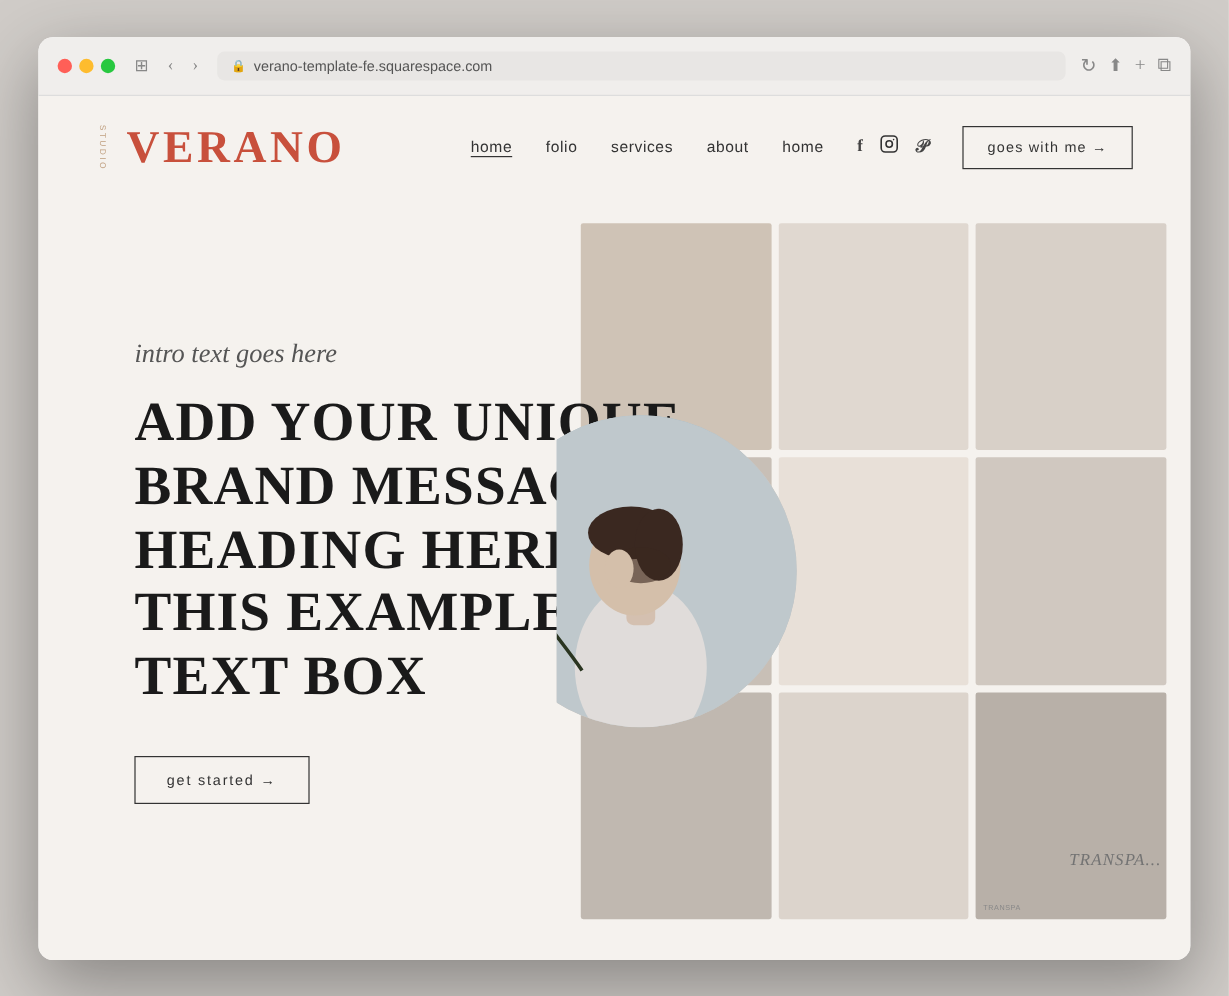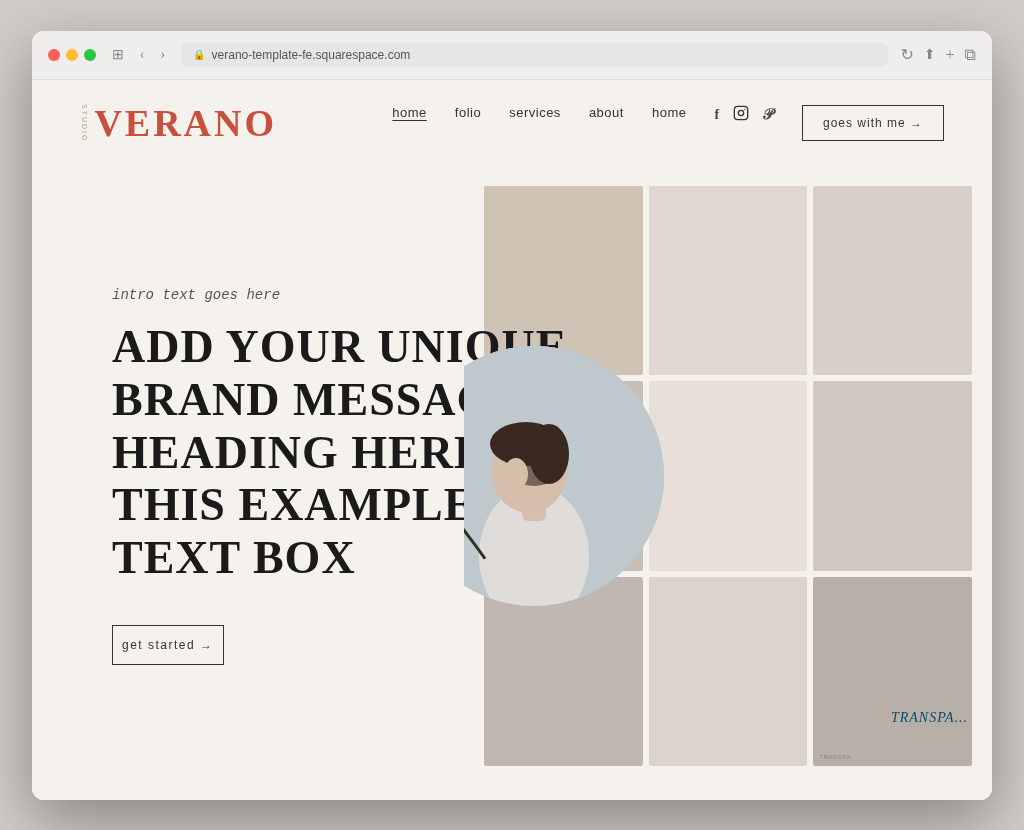--- a/index.html
+++ b/index.html
@@ -99,21 +99,21 @@
       justify-content: space-between;
       padding: 24px 48px;
       background: #f5f2ee;
       position: relative;
       z-index: 10;
     }
 
     .logo-area {
       display: flex;
       align-items: center;
-      gap: 6px;
+      gap: 17px;
     }
 
     .logo-side-text {
       font-size: 7px;
       color: #c0a080;
       letter-spacing: 2px;
       writing-mode: vertical-lr;
       text-transform: uppercase;
       font-family: -apple-system, sans-serif;
       line-height: 1.2;
@@ -123,21 +123,21 @@
       font-family: Georgia, serif;
       font-size: 38px;
       font-weight: bold;
       color: #c8503c;
       letter-spacing: 3px;
       line-height: 1;
     }
 
     .site-nav {
       display: flex;
-      align-items: flex-start;
+      align-items: center;
       gap: 28px;
     }
 
     .nav-link {
       font-family: -apple-system, sans-serif;
       font-size: 13px;
       color: #333;
       text-decoration: none;
       letter-spacing: 0.5px;
     }
@@ -175,42 +175,42 @@
       position: relative;
       min-height: 620px;
     }
 
     .hero-content {
       flex: 0 0 480px;
       z-index: 2;
     }
 
     .hero-intro {
-      font-family: Liberation Mono, monospace;
-      font-size: 14px;
+      font-family: Liberation Serif, serif;
+      font-size: 22px;
       color: #555;
       margin-bottom: 18px;
       font-style: italic;
     }
 
     .hero-heading {
       font-family: Georgia, 'Times New Roman', serif;
       font-size: 46px;
       font-weight: bold;
       color: #1a1a1a;
       line-height: 1.15;
       text-transform: uppercase;
       letter-spacing: 1px;
       margin-bottom: 40px;
     }
 
     .hero-cta {
       display: inline-block;
       border: 1.5px solid #333;
-      padding: 12px 9px;
+      padding: 12px 26px;
       font-family: -apple-system, sans-serif;
       font-size: 12px;
       letter-spacing: 1.5px;
       color: #333;
       background: transparent;
       cursor: pointer;
     }
 
     
     .hero-right {
@@ -286,21 +286,21 @@
       letter-spacing: 0.5px;
     }
 
     .transp-text {
       position: absolute;
       bottom: 60px;
       right: 24px;
       font-family: Georgia, serif;
       font-size: 14px;
       font-style: italic;
-      color: #0c4a6e;
+      color: #737373;
       letter-spacing: 1px;
     }
   </style>
 </head>
 <body>
 
 <div class="browser-window">
 
   <div class="browser-chrome">
     <div class="traffic-lights">

